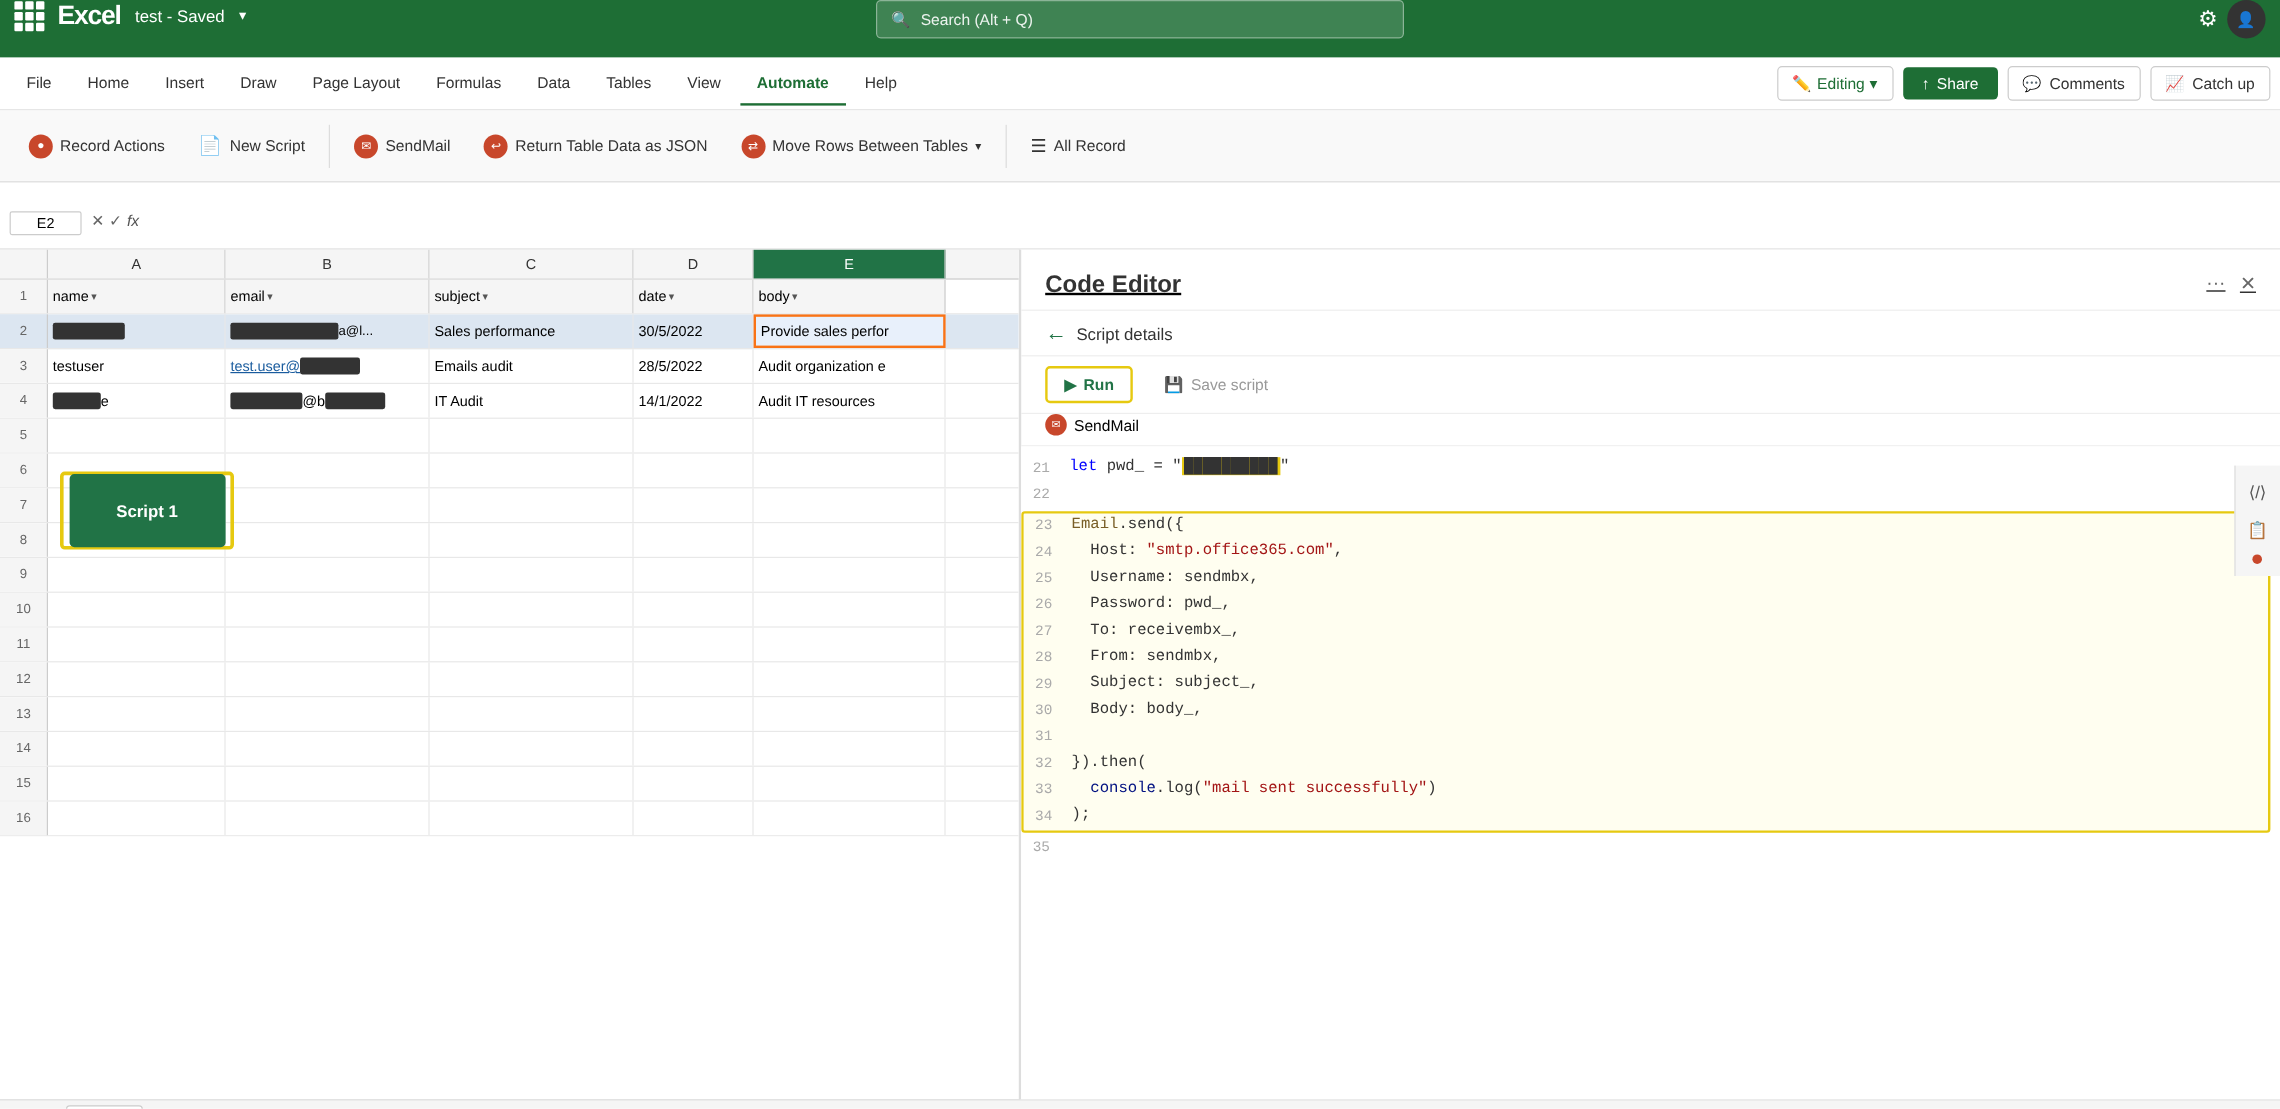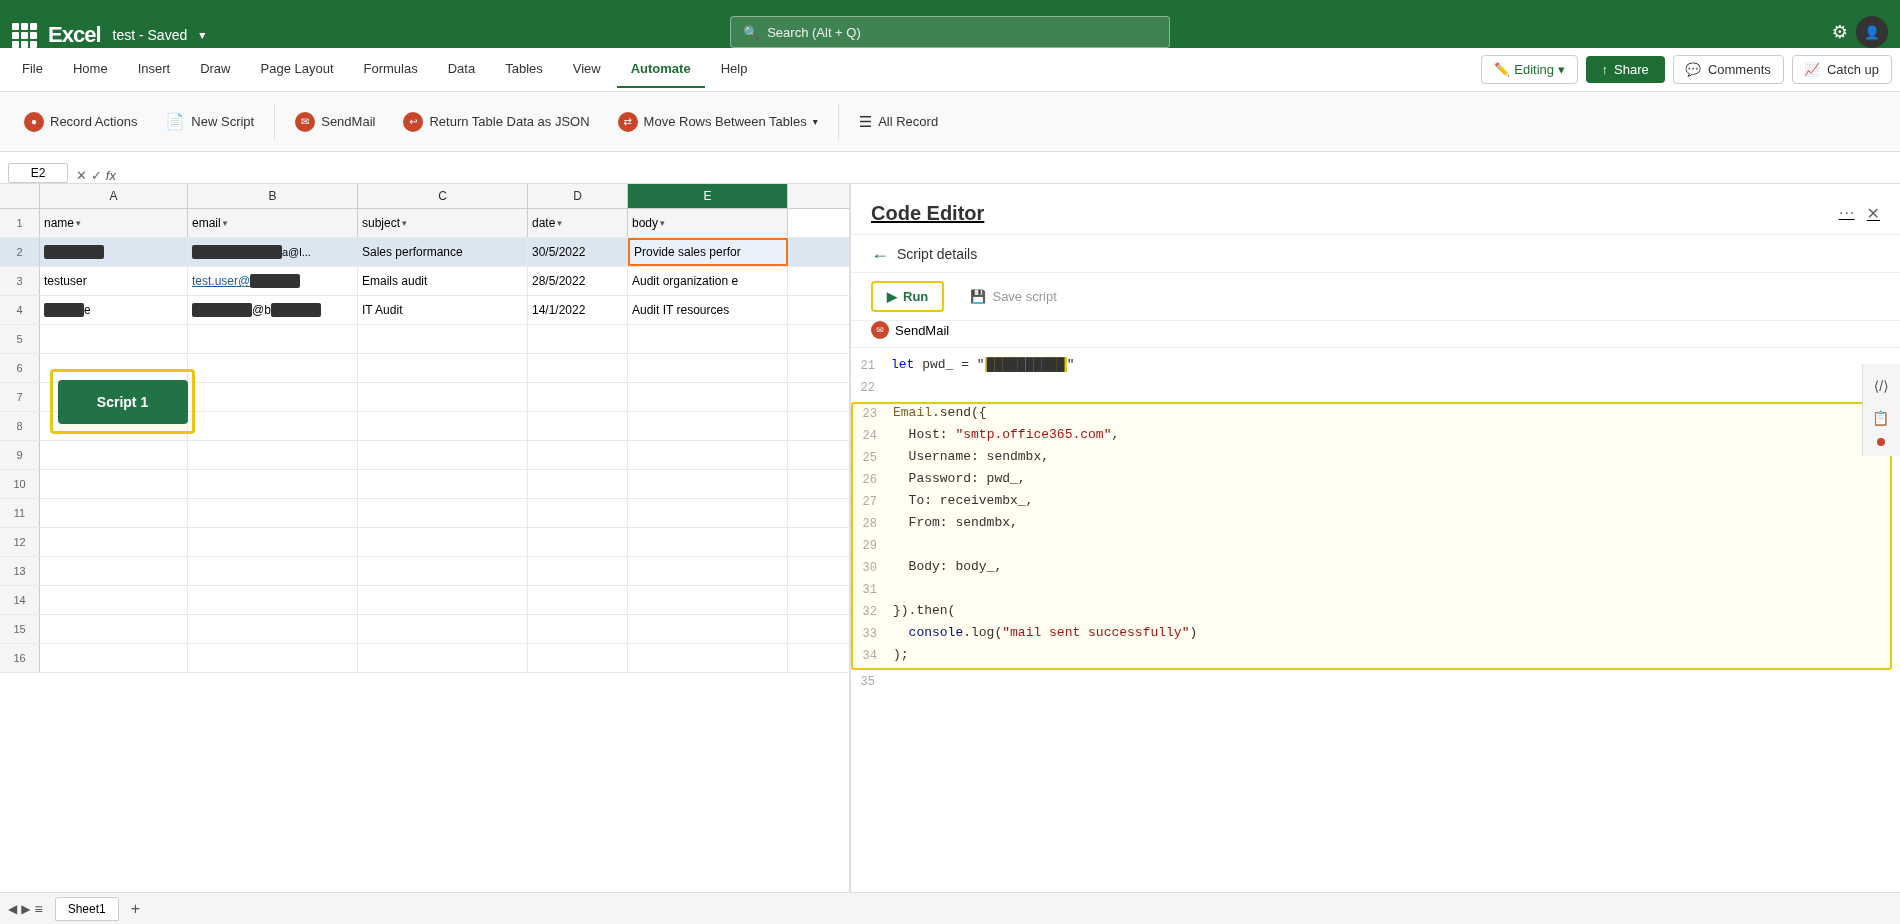--- a/index.html
+++ b/index.html
@@ -3,21 +3,21 @@
   <meta charset="utf-8">
   <style>
     * { box-sizing: border-box; margin: 0; padding: 0; }
     body { font-family: 'Segoe UI', Arial, sans-serif; font-size: 13px; background: #fff; overflow: hidden; width: 1900px; height: 924px; }
 
     
     .title-bar {
       background: #1e6e35;
       height: 48px;
       display: flex;
-      align-items: flex-end;
+      align-items: flex-start;
       padding: 0 12px;
       color: white;
     }
     .title-bar-left {
       display: flex;
       align-items: center;
       gap: 12px;
       flex: 1;
     }
     .waffle-icon {
@@ -155,23 +155,24 @@
       font-size: 10px;
       flex-shrink: 0;
     }
 
     
     .formula-bar {
       background: #fff;
       border-bottom: 1px solid #ddd;
       height: 32px;
       display: flex;
-      align-items: flex-end;
+      align-items: flex-start;
       padding: 0 8px;
       gap: 8px;
+      margin-top: 24px;
     }
     .cell-ref {
       width: 60px;
       border: 1px solid #ccc;
       border-radius: 2px;
       padding: 2px 6px;
       font-size: 12px;
       text-align: center;
     }
     .formula-icons {
@@ -282,21 +283,21 @@
       display: flex;
       align-items: center;
       justify-content: center;
     }
     .script-btn-inner {
       background: #217346;
       color: white;
       font-size: 14px;
       font-weight: 600;
       width: 130px;
-      height: 44px;
+      height: 61px;
       border-radius: 4px;
       display: flex;
       align-items: center;
       justify-content: center;
       cursor: pointer;
     }
 
     
     .code-editor {
       flex: 1;
@@ -822,20 +823,21 @@
         <div class="code-line">
           <span class="line-num">27</span>
           <span class="line-code">  To: receivembx_,</span>
         </div>
         <div class="code-line">
           <span class="line-num">28</span>
           <span class="line-code">  From: sendmbx,</span>
         </div>
         <div class="code-line">
           <span class="line-num">29</span>
+          <span class="line-code">  Subject: subject_,</span>
         </div>
         <div class="code-line">
           <span class="line-num">30</span>
           <span class="line-code">  Body: body_,</span>
         </div>
         <div class="code-line">
           <span class="line-num">31</span>
           <span class="line-code"></span>
         </div>
         <div class="code-line">

